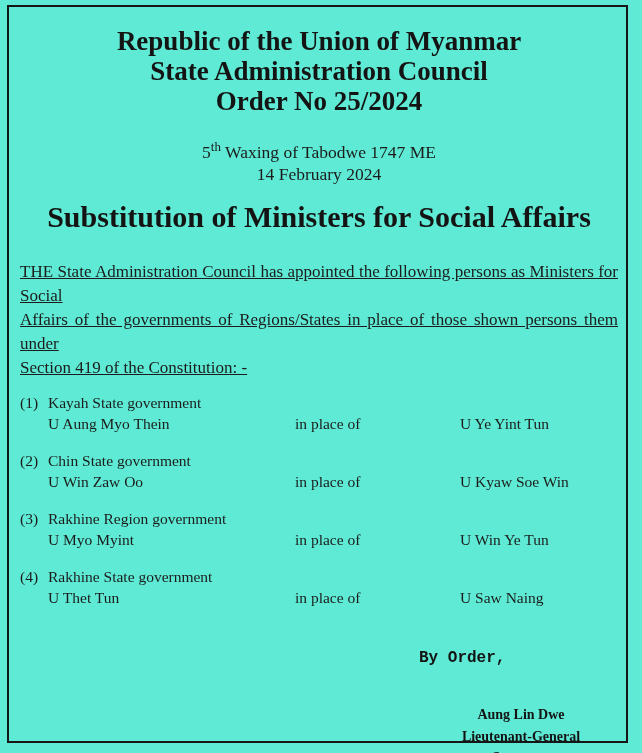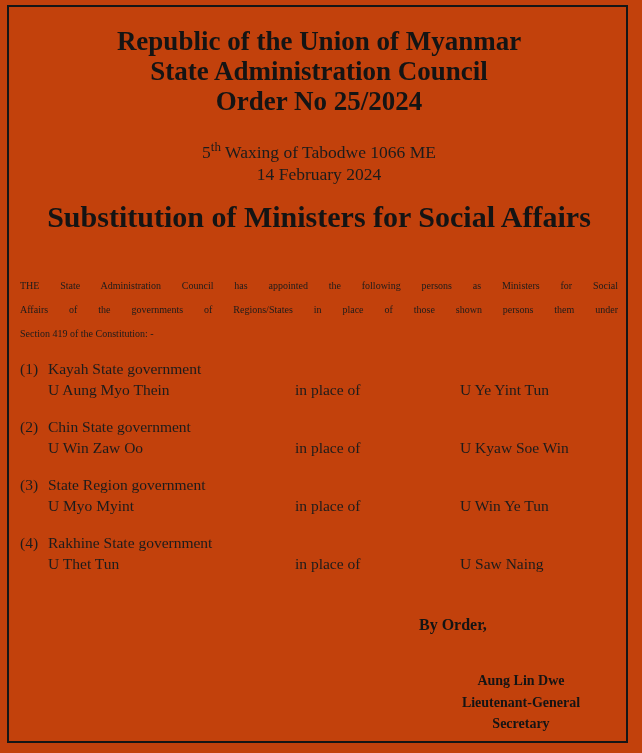--- a/index.html
+++ b/index.html
@@ -1,21 +1,21 @@
 <!DOCTYPE html>
 <html><head>
 <meta charset="utf-8">
 <style>
   * { margin: 0; padding: 0; box-sizing: border-box; }
   html, body { background: #ffffff; }
   .page {
     position: relative;
     width: 642px;
     height: 753px;
-    background: #c2410c;
+    background: #5eead4;
     font-family: "Liberation Serif", "DejaVu Serif", serif;
     color: #1c1c1c;
     overflow: hidden;
   }
   .border-box {
     position: absolute;
     left: 7px;
     top: 5px;
     width: 621px;
     height: 738px;
@@ -43,42 +43,44 @@
   }
   .subtitle {
     margin-top: 19px;
     text-align: center;
     font-weight: bold;
     font-size: 30px;
     line-height: 26px;
     color: #141414;
   }
   .body-par {
-    margin-top: 44px;
-    font-size: 10px;
+    margin-top: 30px;
+    font-size: 17px;
     line-height: 24px;
+    text-decoration: underline;
   }
   .body-par .jline { text-align: justify; text-align-last: justify; }
   .body-par .lastline { text-align: left; }
   .appointments { margin-top: 12px; }
   .appointment {
     display: grid;
     grid-template-columns: 28px 247px 165px 1fr;
     font-size: 15.5px;
     line-height: 21px;
     margin-bottom: 16px;
   }
   .appointment .gov { grid-column: 2 / 5; }
   .by-order {
     margin-top: 40px;
     padding-left: 399px;
     font-weight: bold;
     font-size: 16px;
     line-height: 21px;
     color: #141414;
+    font-family: Liberation Mono, monospace;
   }
   .signature {
     margin-top: 35px;
     margin-left: 401px;
     width: 200px;
     text-align: center;
     font-weight: bold;
     font-size: 14px;
     line-height: 21.5px;
     color: #141414;
@@ -90,21 +92,21 @@
 <div class="page">
   <div class="border-box">
 
     <div class="title">
       <div>Republic of the Union of Myanmar</div>
       <div>State Administration Council</div>
       <div>Order No 25/2024</div>
     </div>
 
     <div class="dateline">
-      <div><span>5</span><sup>th</sup><span> Waxing of Tabodwe 1066 ME</span></div>
+      <div><span>5</span><sup>th</sup><span> Waxing of Tabodwe 1747 ME</span></div>
       <div>14 February 2024</div>
     </div>
 
     <div class="subtitle">Substitution of Ministers for Social Affairs</div>
 
     <div class="body-par">
       <div class="jline">THE State Administration Council has appointed the following persons as Ministers for Social</div>
       <div class="jline">Affairs of the governments of Regions/States in place of those shown persons them under</div>
       <div class="lastline">Section 419 of the Constitution: -</div>
     </div>
@@ -124,21 +126,21 @@
         <div>(2)</div>
         <div class="gov">Chin State government</div>
         <div></div>
         <div>U Win Zaw Oo</div>
         <div>in place of</div>
         <div>U Kyaw Soe Win</div>
       </div>
 
       <div class="appointment">
         <div>(3)</div>
-        <div class="gov">State Region government</div>
+        <div class="gov">Rakhine Region government</div>
         <div></div>
         <div>U Myo Myint</div>
         <div>in place of</div>
         <div>U Win Ye Tun</div>
       </div>
 
       <div class="appointment">
         <div>(4)</div>
         <div class="gov">Rakhine State government</div>
         <div></div>

